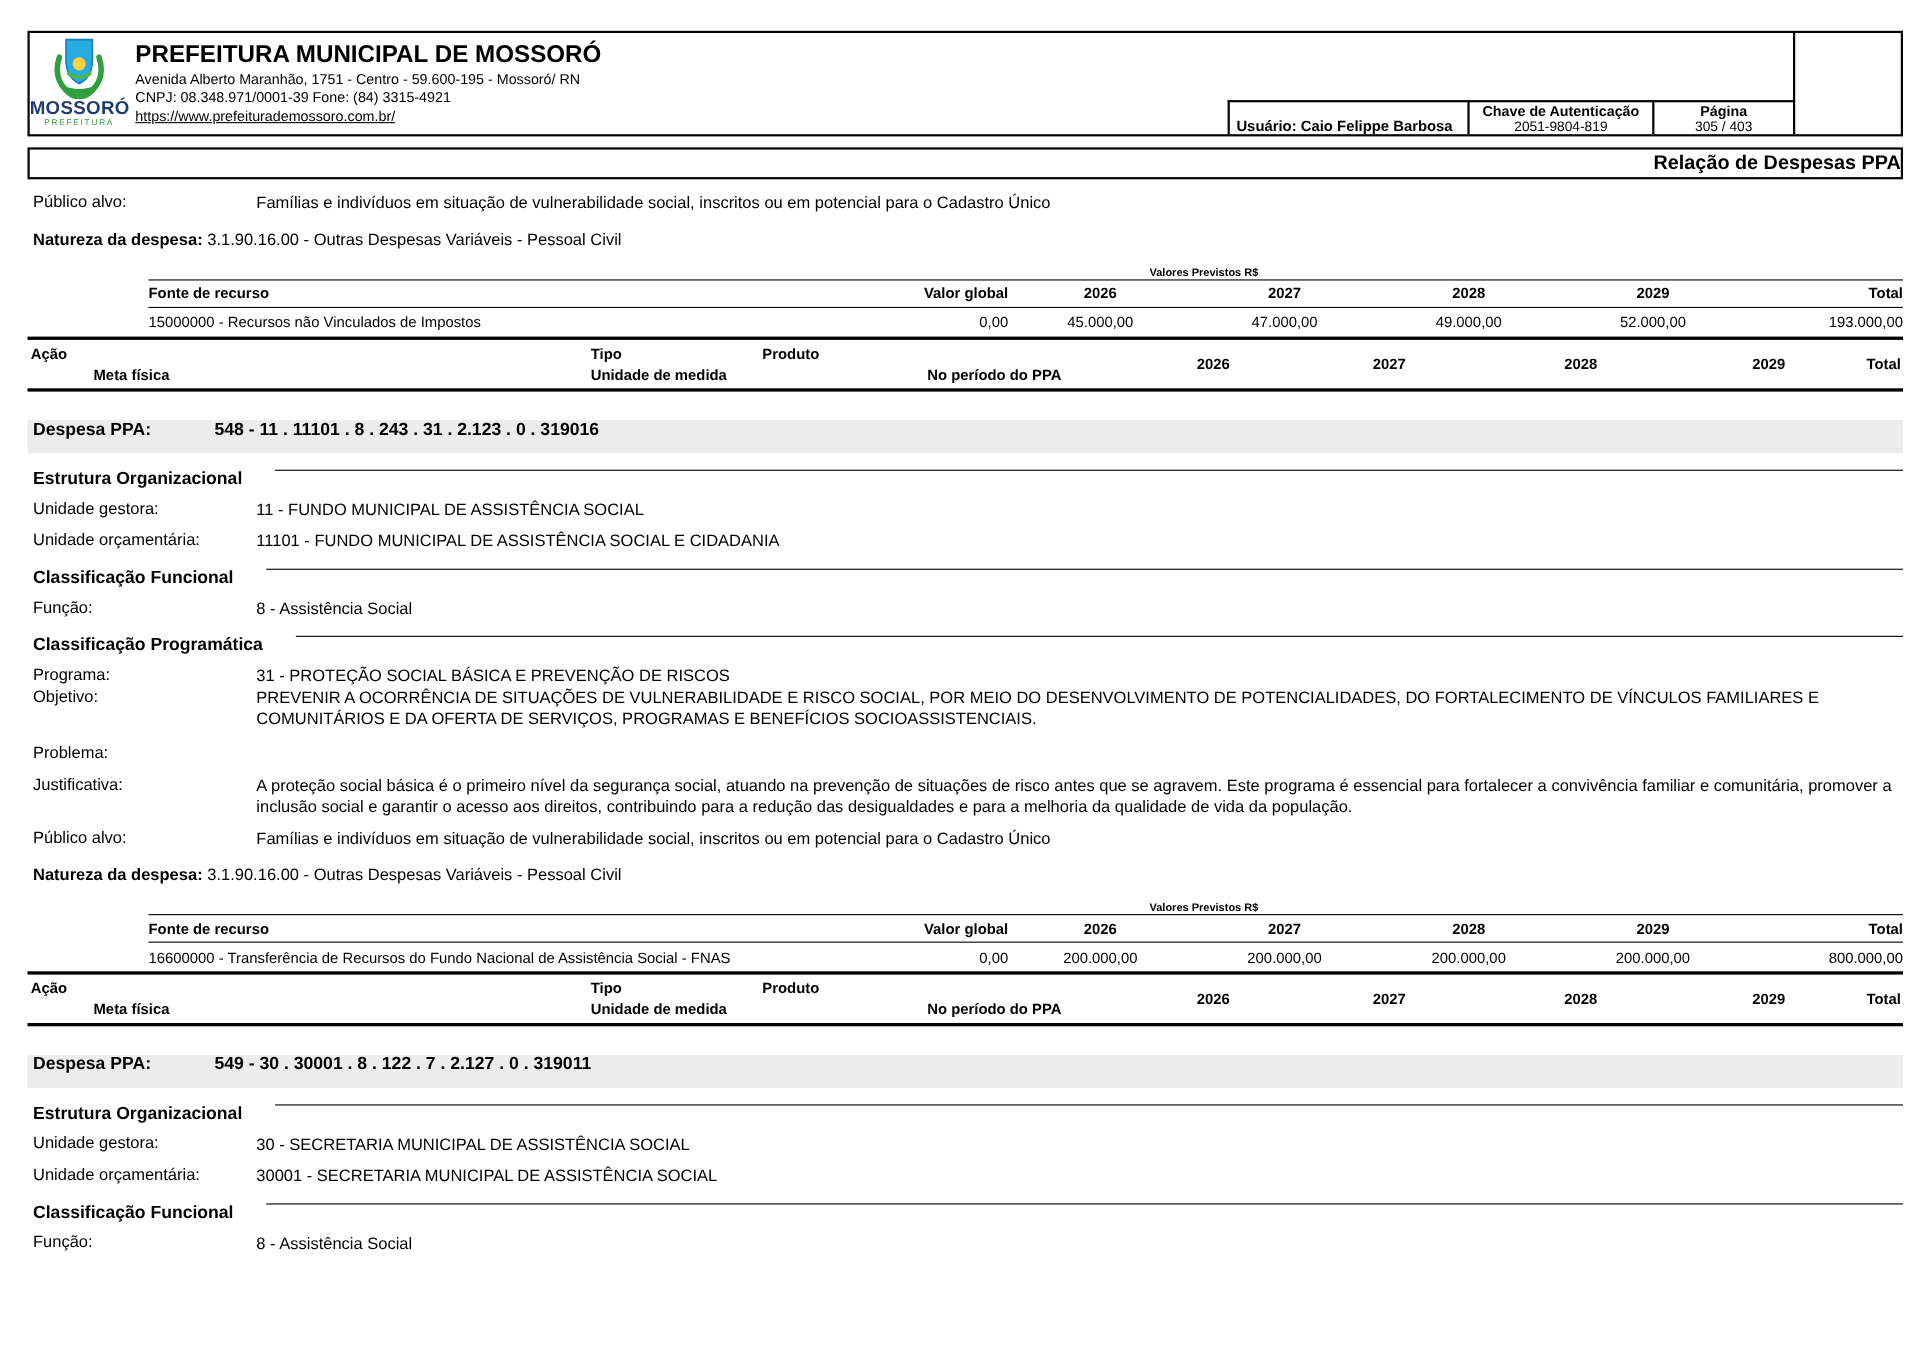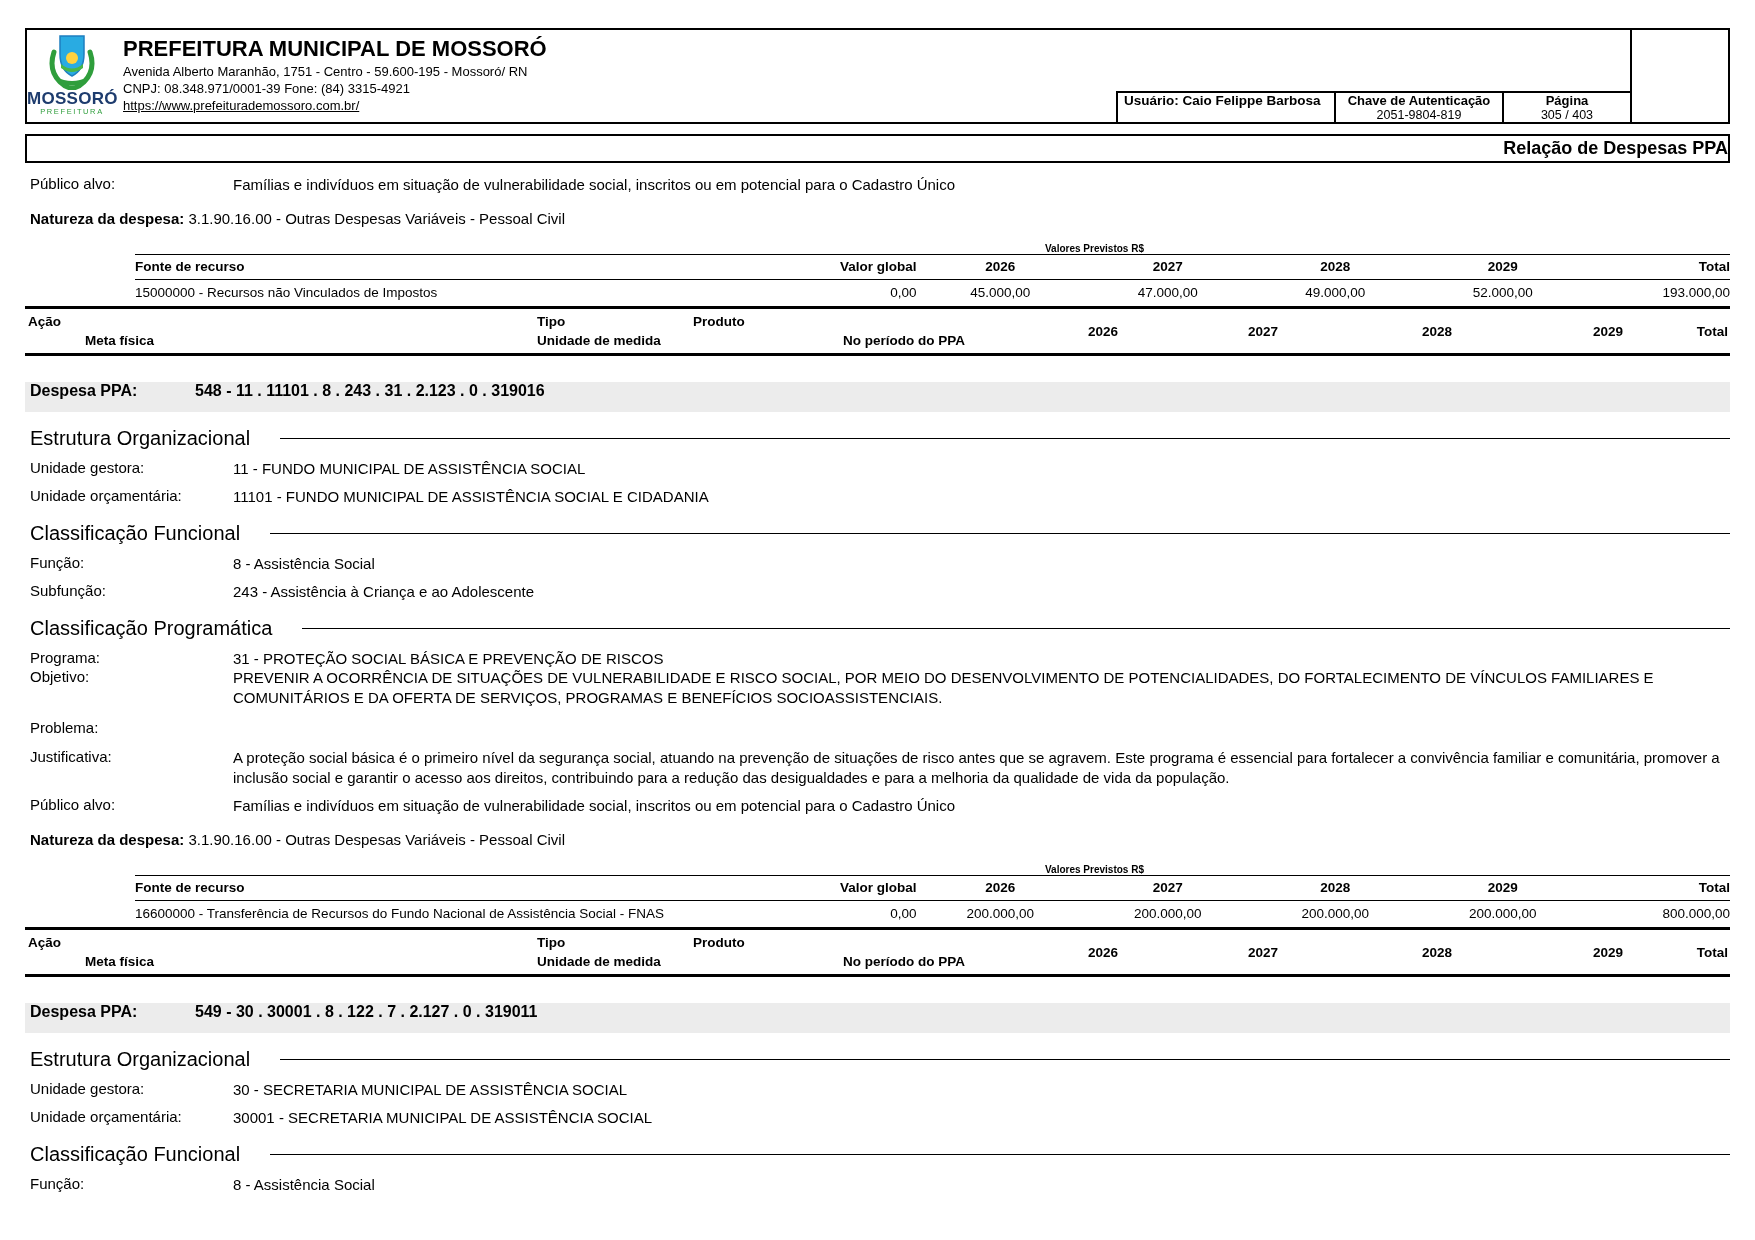--- a/index.html
+++ b/index.html
@@ -13,21 +13,21 @@
   .logo svg { display:block; margin:0 auto; }
   .logo-t1 { font-weight:bold; font-size:17px; color:#1e3c6e; letter-spacing:.3px; line-height:1; }
   .logo-t2 { font-size:7.5px; color:#2f9e3c; letter-spacing:1.6px; line-height:1.2; }
   .org-info { flex:1; padding:6px 0 0 6px; overflow:hidden; }
   .org-name { font-size:22px; font-weight:bold; line-height:1.15; }
   .org-addr { font-size:13px; margin-top:3px; }
   .org-cnpj { font-size:13px; margin-top:2px; }
   .org-url  { font-size:13px; margin-top:2px; text-decoration:underline; color:#000; display:inline-block; cursor:pointer; }
   .auth-table { display:flex; align-self:flex-end; height:31px; flex:none; }
   .auth-cell { border-left:2px solid #000; border-top:2px solid #000; height:100%; }
-  .user-cell { width:218px; display:flex; align-items:flex-start; padding-left:6px;
+  .user-cell { width:218px; display:flex; align-items:flex-end; padding-left:6px;
                font-weight:bold; font-size:13.5px; }
   .kv-cell { text-align:center; padding-top:1px; }
   .key-cell { width:168px; }
   .page-cell { width:128px; }
   .cell-h { font-weight:bold; font-size:13px; line-height:1.1; }
   .cell-v { font-size:12.5px; line-height:1.15; }
   .corner-box { width:98px; border-left:2px solid #000; height:100%; flex:none; }
 
   
   .title-box { margin-top:10px; border:2px solid #000; height:29px; display:flex;
@@ -64,22 +64,22 @@
   .a-unid { left:512px; bottom:5px; }
   .a-per  { left:818px; bottom:5px; }
   .a-y    { top:50%; transform:translateY(-50%); width:100px; text-align:center; }
   .a-y1 { left:1028px; } .a-y2 { left:1188px; } .a-y3 { left:1362px; } .a-y4 { left:1533px; }
   .a-tot  { top:50%; transform:translateY(-50%); right:2px; }
 
   
   .band { margin-top:26px; background:#ececec; height:30px; display:flex; 
           font-weight:bold; font-size:16px; padding-left:5px; }
   .band .b-lab { width:165px; flex:none; }
-  .sec { margin-top:15px; display:flex; align-items:center; padding-left:5px;
-         font-weight:normal; font-size:20px; }
+  .sec { margin-top:15px; display:flex; align-items:flex-start; padding-left:5px;
+         font-weight:bold; font-size:16px; }
   .sec .rule { flex:1; border-top:1px solid #000; margin-left:30px; }
 </style>
 </head>
 <body>
 
 <div class="page">
 
   <div class="header-box">
     <div class="logo">
       <svg width="54" height="56" viewBox="0 0 54 56">
@@ -184,24 +184,20 @@
   </div>
 
   <div class="sec">
     <span>Classificação Funcional</span>
     <span class="rule"></span>
   </div>
   <div class="lv mt9">
     <span class="lab">Função:</span>
     <span class="val">8 - Assistência Social</span>
   </div>
-  <div class="lv mt9">
-    <span class="lab">Subfunção:</span>
-    <span class="val">243 - Assistência à Criança e ao Adolescente</span>
-  </div>
 
   <div class="sec">
     <span>Classificação Programática</span>
     <span class="rule"></span>
   </div>
   <div class="lv mt9">
     <span class="lab">Programa:</span>
     <span class="val">31 - PROTEÇÃO SOCIAL BÁSICA E PREVENÇÃO DE RISCOS</span>
   </div>
   <div class="lv">

